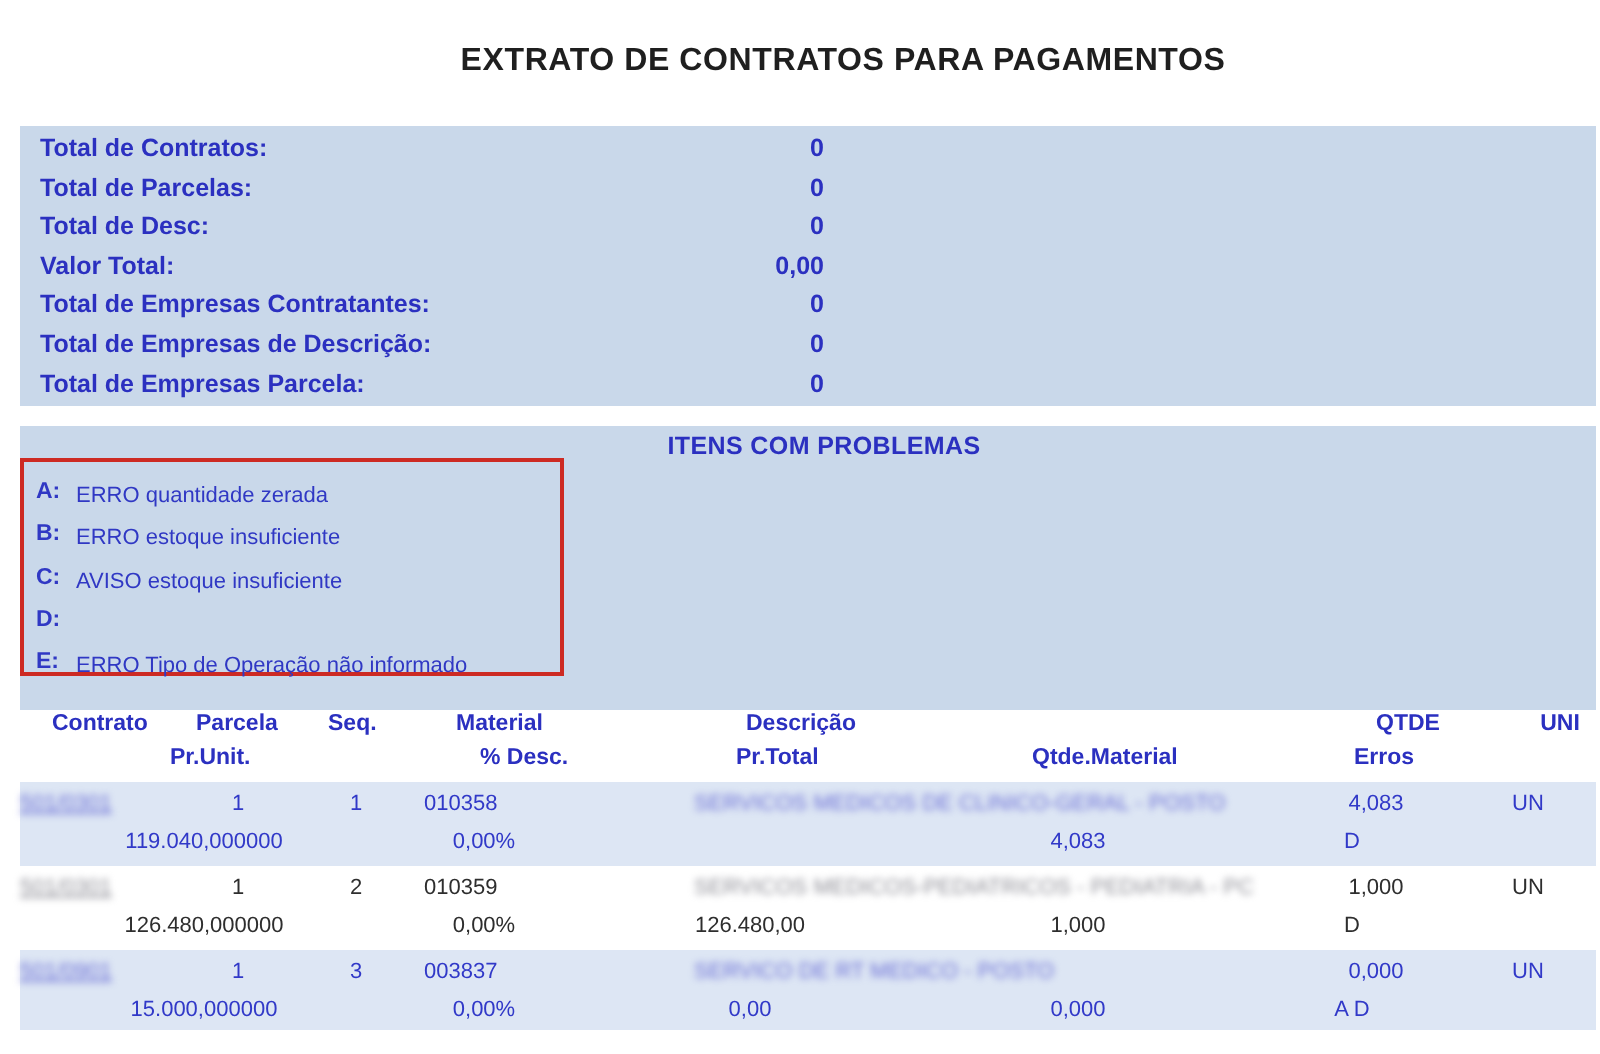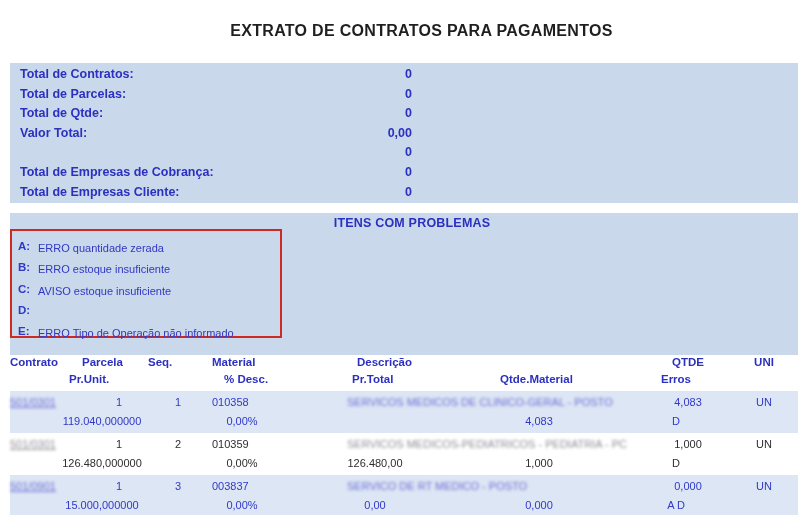--- a/index.html
+++ b/index.html
@@ -42,21 +42,21 @@
     position:absolute;left:6px;top:0;
     font-size:11.5px;font-weight:700;color:#3038c4;
   }
   .legend-text{
     position:absolute;left:26px;top:2px;
     font-size:11px;color:#3038c4;white-space:nowrap;
   }
   .hcell,.cell{
     position:absolute;font-size:11px;white-space:nowrap;line-height:15px;
   }
-  .hcell{font-weight:700;color:#2b30c0;font-size:11.5px;}
+  .hcell{font-weight:700;color:#2b30c0;font-size:11.5px;margin-left:16px;}
   .hl1{top:142px;} .hl2{top:159px;}
   .trow{position:absolute;left:10px;right:2px;height:42px;}
   .trow .l1{top:4px;} .trow .l2{top:23px;}
   .row-blue{background:#dde6f4;}
   .row-white{background:#ffffff;}
   .row-blue .cell{color:#3139c8;}
   .row-white .cell{color:#2e2e2e;}
   .ctr{text-align:center;}
   .blur{filter:blur(1.8px);}
   .row-blue .blur{color:#6b6fd6;}
@@ -93,36 +93,37 @@
   <div class="tot-wrap">
     <div class="tot-row">
       <span class="tot-label">Total de Contratos:</span>
       <span class="tot-value">0</span>
     </div>
     <div class="tot-row">
       <span class="tot-label">Total de Parcelas:</span>
       <span class="tot-value">0</span>
     </div>
     <div class="tot-row">
-      <span class="tot-label">Total de Qtde:</span>
+      <span class="tot-label">Total de Desc:</span>
       <span class="tot-value">0</span>
     </div>
     <div class="tot-row">
       <span class="tot-label">Valor Total:</span>
       <span class="tot-value">0,00</span>
     </div>
     <div class="tot-row">
-      <span class="tot-value">0</span>
-    </div>
-    <div class="tot-row">
-      <span class="tot-label">Total de Empresas de Cobrança:</span>
-      <span class="tot-value">0</span>
-    </div>
-    <div class="tot-row">
-      <span class="tot-label">Total de Empresas Cliente:</span>
+      <span class="tot-label">Total de Empresas Contratantes:</span>
+      <span class="tot-value">0</span>
+    </div>
+    <div class="tot-row">
+      <span class="tot-label">Total de Empresas de Descrição:</span>
+      <span class="tot-value">0</span>
+    </div>
+    <div class="tot-row">
+      <span class="tot-label">Total de Empresas Parcela:</span>
       <span class="tot-value">0</span>
     </div>
   </div>
 </div>
 
 <div class="band band-problems">
   <div class="problems-title">ITENS COM PROBLEMAS</div>
 
   <div class="legend-box">
     <div class="legend-item">

